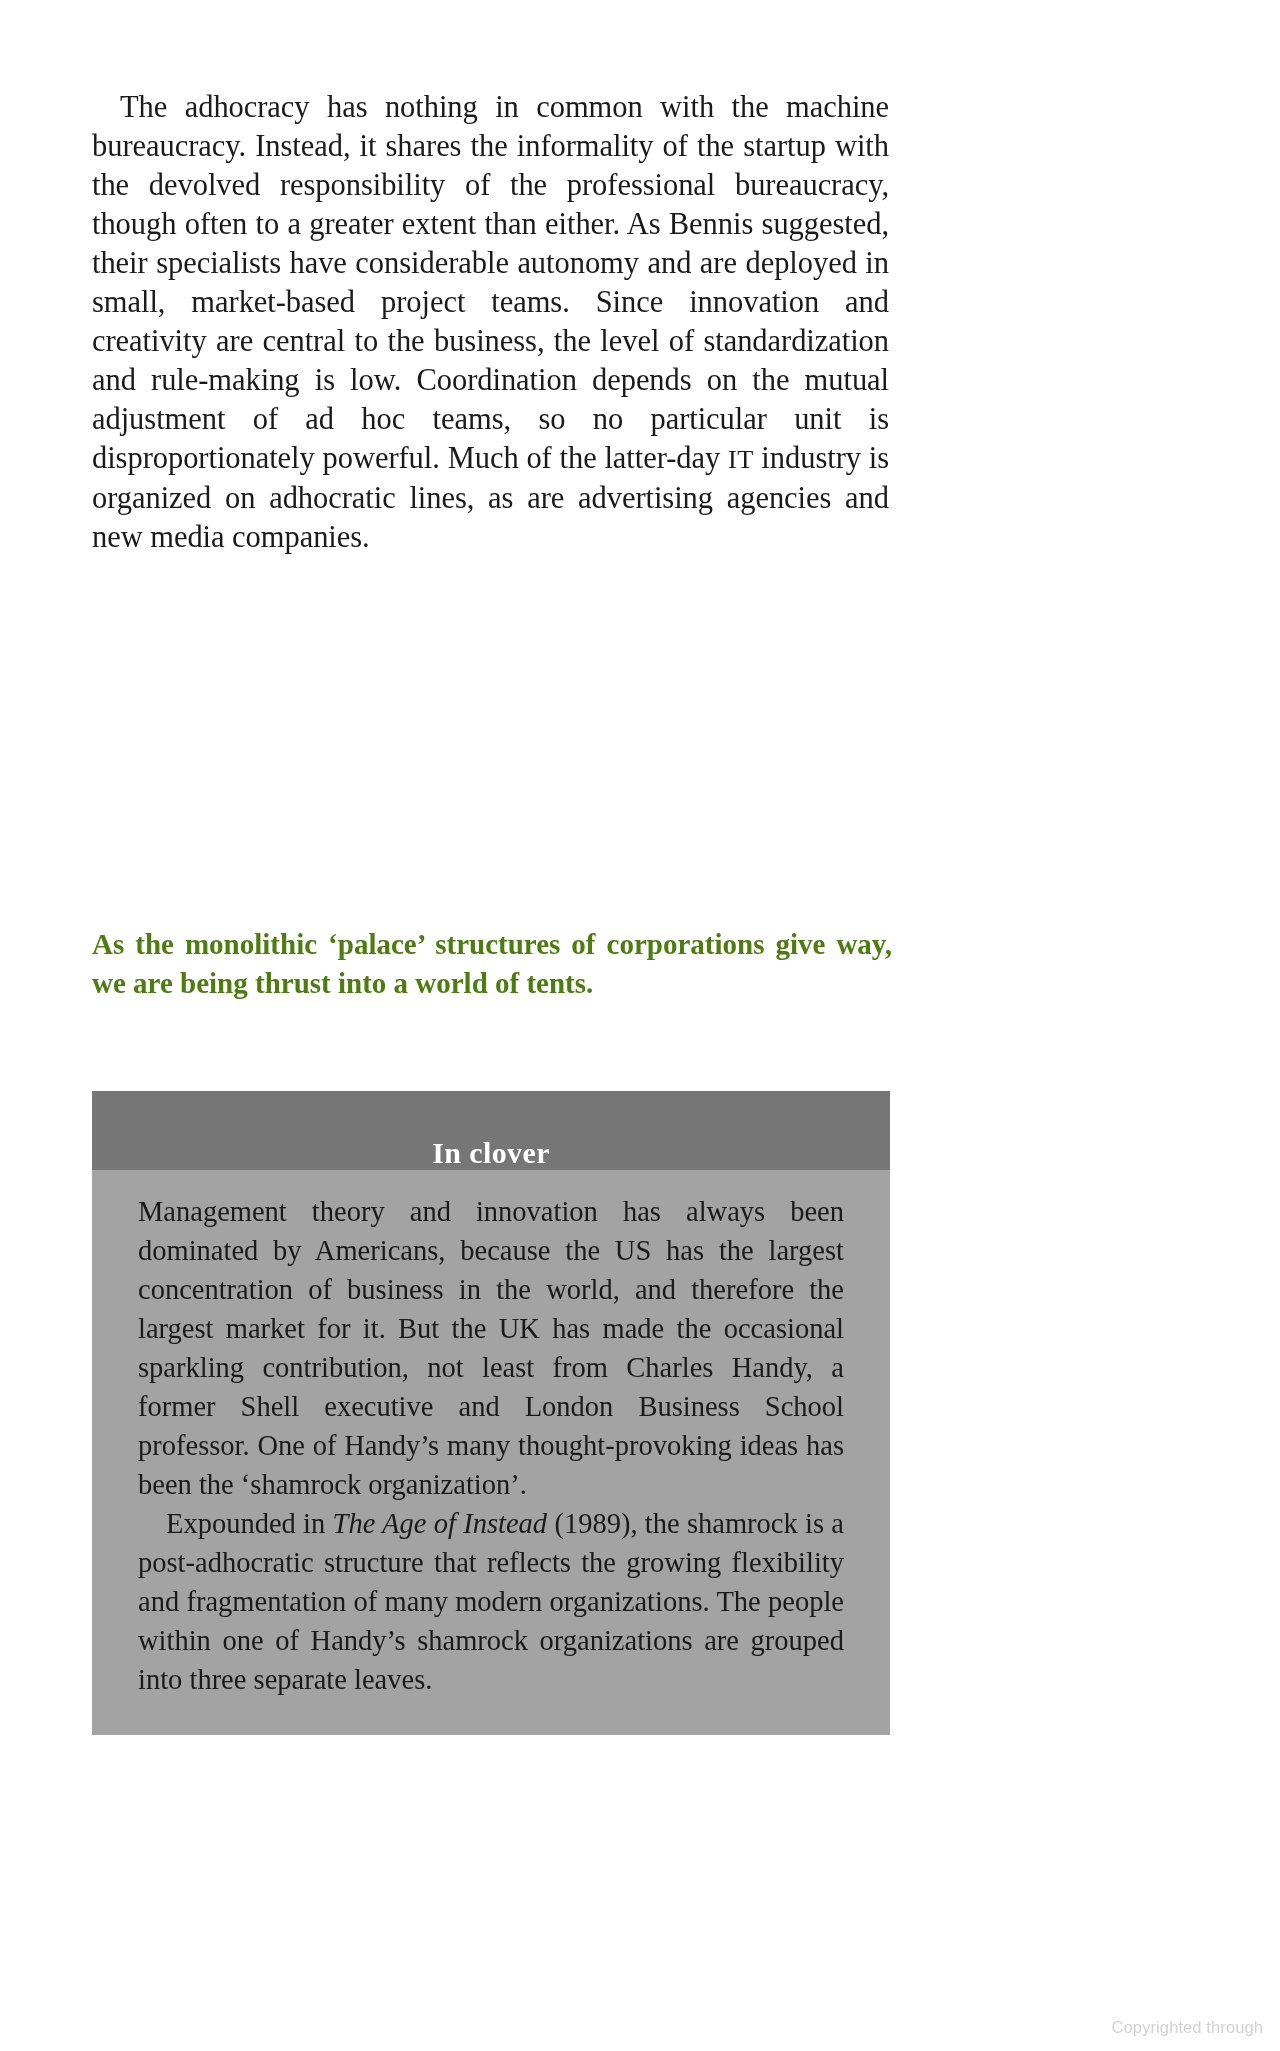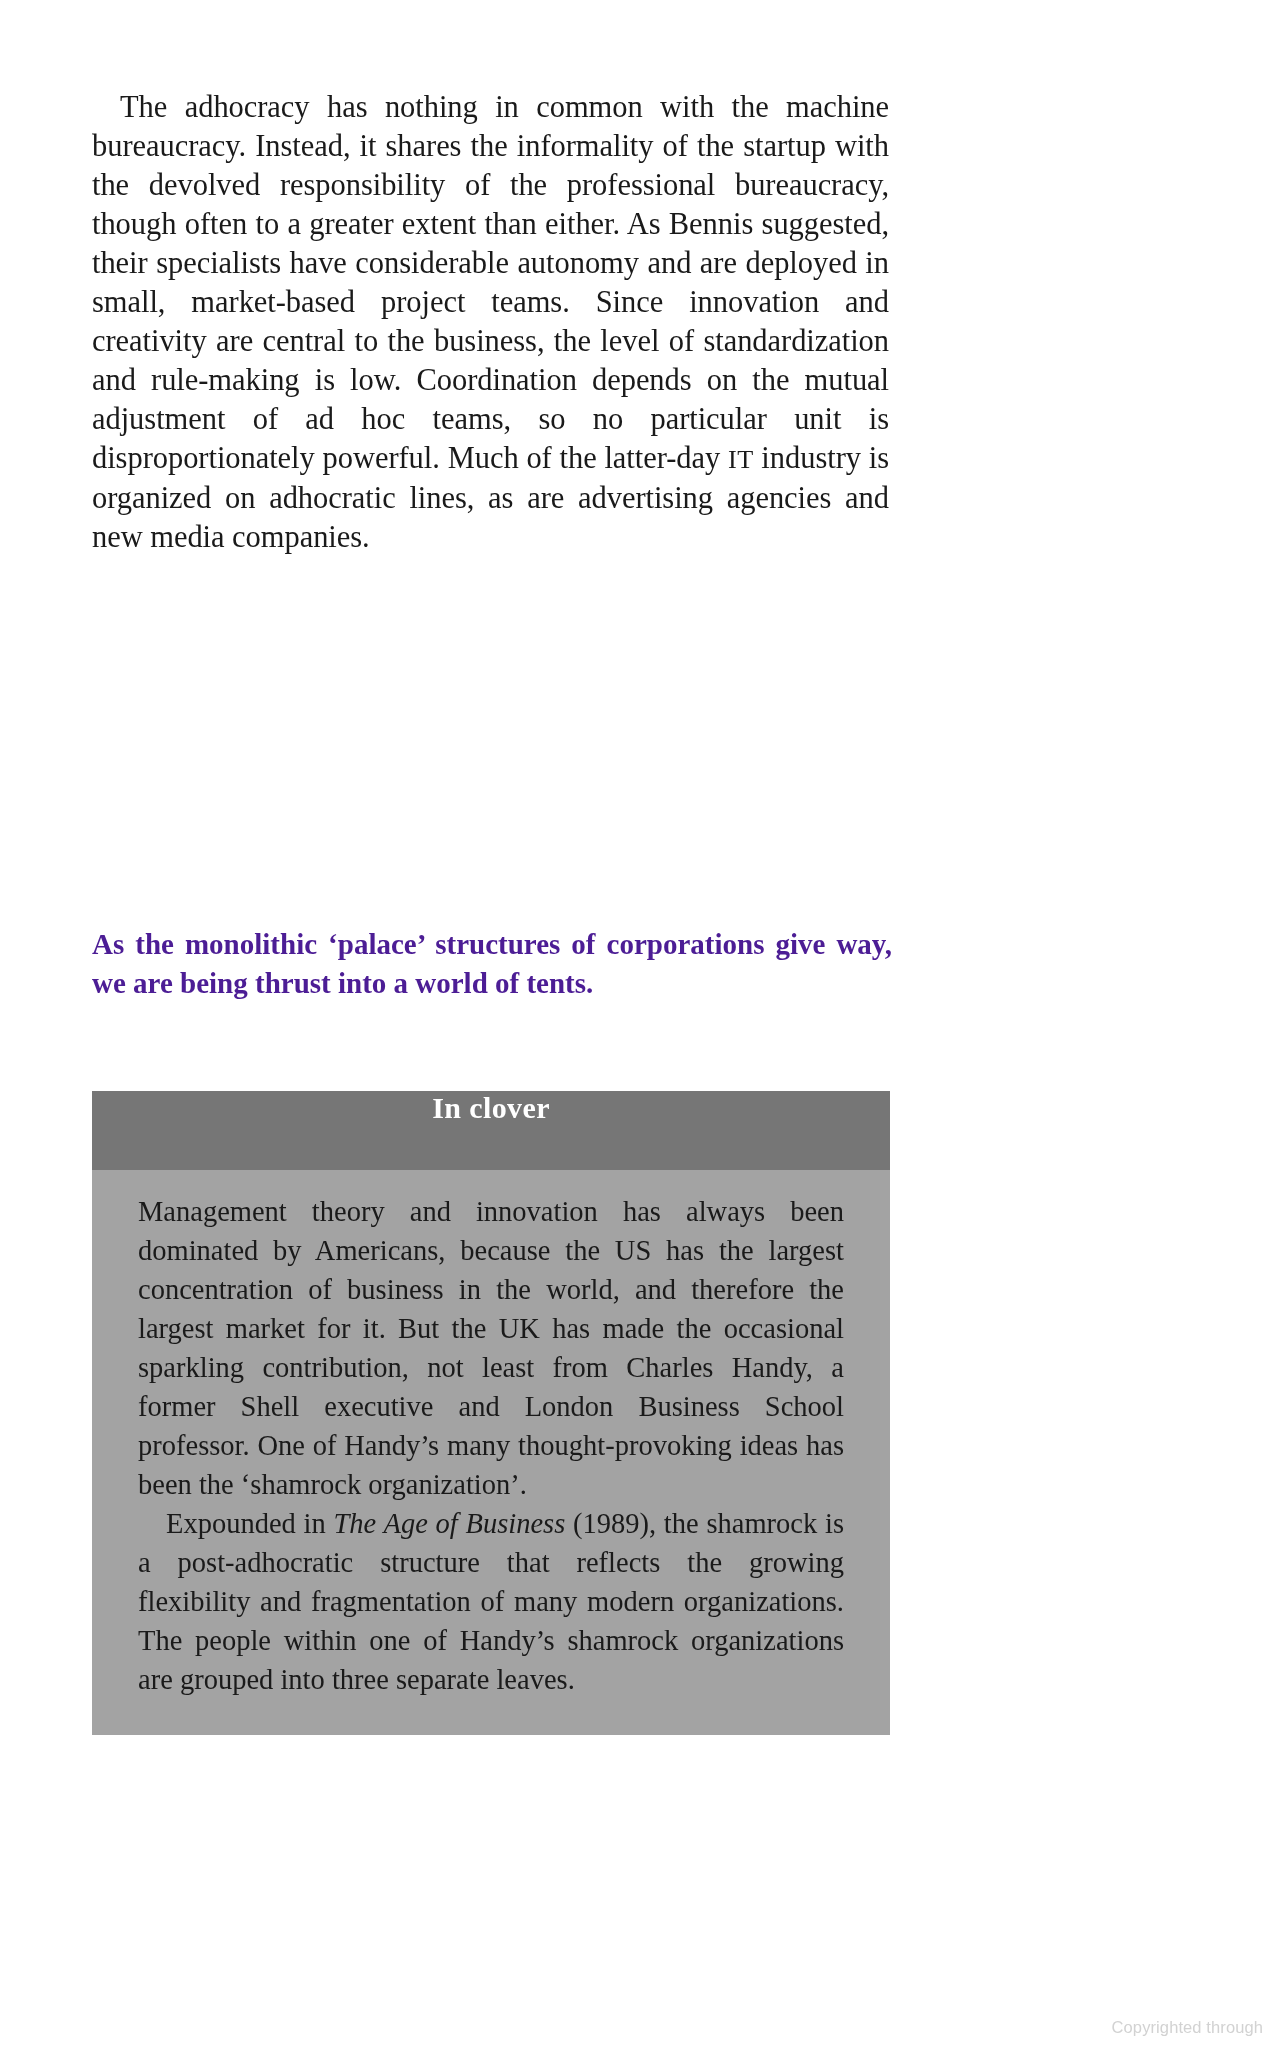--- a/index.html
+++ b/index.html
@@ -56,21 +56,21 @@
   
   .pullquote {
     position: absolute;
     left: 92px;
     top: 925px;
     width: 800px;
     margin: 0;
     font-size: 29px;
     line-height: 39px;
     font-weight: bold;
-    color: #4c1d95;
+    color: #4d7c0f;
     text-align: justify;
     text-align-last: left;
   }
   .attribution {
     position: absolute;
     left: 92px;
     top: 1012px;
     width: 800px;
     margin: 0;
     font-size: 23px;
@@ -87,21 +87,21 @@
   .boxwrap {
     position: absolute;
     left: 92px;
     top: 1091px;
     width: 798px;
   }
   .box-header {
     background: #767676;
     height: 79px;
     display: flex;
-    align-items: flex-start;
+    align-items: flex-end;
     justify-content: center;
   }
   .box-header-title {
     color: #ffffff;
     font-size: 30px;
     font-weight: bold;
     letter-spacing: 0.4px;
   }
   .box-body {
     background: #a3a3a3;
@@ -148,19 +148,19 @@
 
   <p class="pullquote">As the monolithic ‘palace’ structures of corporations give way, we are being thrust into a world of tents.</p>
 
 
   <div class="boxwrap">
     <div class="box-header">
       <span class="box-header-title">In clover</span>
     </div>
     <div class="box-body">
       <p>Management theory and innovation has always been dominated by Americans, because the US has the largest concentration of business in the world, and therefore the largest market for it. But the UK has made the occasional sparkling contribution, not least from Charles Handy, a former Shell executive and London Business School professor. One of Handy’s many thought-provoking ideas has been the ‘shamrock organization’.</p>
-      <p class="indent"><span>Expounded in </span><em>The Age of Business</em><span> (1989), the shamrock is a post-adhocratic structure that reflects the growing flexibility and fragmentation of many modern organizations. The people within one of Handy’s shamrock organizations are grouped into three separate leaves.</span></p>
+      <p class="indent"><span>Expounded in </span><em>The Age of Instead</em><span> (1989), the shamrock is a post-adhocratic structure that reflects the growing flexibility and fragmentation of many modern organizations. The people within one of Handy’s shamrock organizations are grouped into three separate leaves.</span></p>
     </div>
   </div>
 
   <div class="watermark">Copyrighted through</div>
 
 </div>
 
 </body></html>

